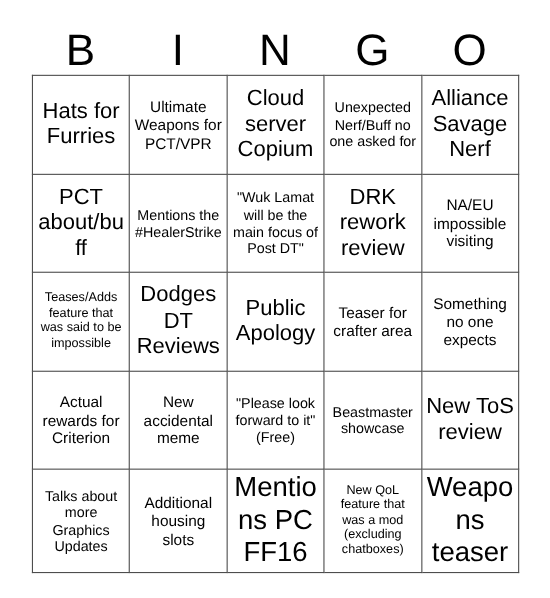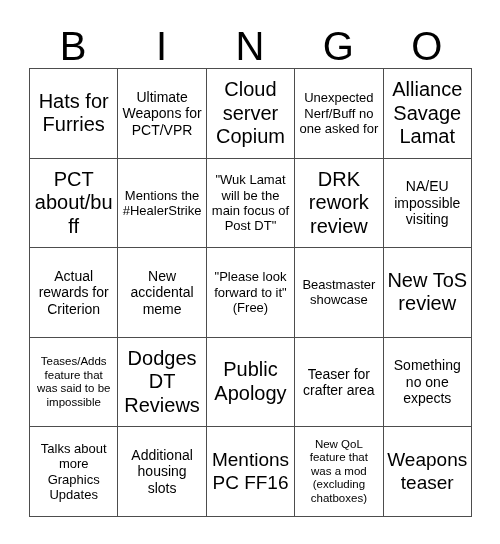--- a/index.html
+++ b/index.html
@@ -63,21 +63,21 @@
     box-sizing: border-box;
     overflow: hidden;
     color: #000;
     line-height: 1.18;
     word-wrap: break-word;
     font-weight: 400;
   }
 
   
   .fs-xl  { font-size: 20px; }
-  .fs-lg  { font-size: 19px; }
+  .fs-lg  { font-size: 25px; }
   .fs-md  { font-size: 14px; }
   .fs-sm  { font-size: 13px; margin-top: 20px; }
   .fs-xs  { font-size: 11.5px; }
 
   .cell-text {
     display: block;
   }
 </style>
 </head>
 <body>
@@ -101,72 +101,72 @@
         <td class="fs-md">
             <span class="cell-text">Ultimate Weapons for PCT/VPR</span>
           </td>
         <td class="fs-xl">
             <span class="cell-text">Cloud server Copium</span>
           </td>
         <td class="fs-sm">
             <span class="cell-text">Unexpected Nerf/Buff no one asked for</span>
           </td>
         <td class="fs-xl">
-            <span class="cell-text">Alliance Savage Lamat</span>
+            <span class="cell-text">Alliance Savage Nerf</span>
           </td>
       </tr>
       <tr>
         <td class="fs-xl">
             <span class="cell-text">PCT about/buff</span>
           </td>
         <td class="fs-sm">
             <span class="cell-text">Mentions the #HealerStrike</span>
           </td>
         <td class="fs-sm">
             <span class="cell-text">"Wuk Lamat will be the main focus of Post DT"</span>
           </td>
         <td class="fs-xl">
             <span class="cell-text">DRK rework review</span>
           </td>
         <td class="fs-md">
             <span class="cell-text">NA/EU impossible visiting</span>
           </td>
       </tr>
       <tr>
+        <td class="fs-xs">
+            <span class="cell-text">Teases/Adds feature that was said to be impossible</span>
+          </td>
+        <td class="fs-xl">
+            <span class="cell-text">Dodges DT Reviews</span>
+          </td>
+        <td class="fs-xl">
+            <span class="cell-text">Public Apology</span>
+          </td>
+        <td class="fs-md">
+            <span class="cell-text">Teaser for crafter area</span>
+          </td>
+        <td class="fs-md">
+            <span class="cell-text">Something no one expects</span>
+          </td>
+      </tr>
+      <tr>
         <td class="fs-md">
             <span class="cell-text">Actual rewards for Criterion</span>
           </td>
         <td class="fs-md">
             <span class="cell-text">New accidental meme</span>
           </td>
         <td class="fs-sm">
             <span class="cell-text">"Please look forward to it" (Free)</span>
           </td>
         <td class="fs-sm">
             <span class="cell-text">Beastmaster showcase</span>
           </td>
         <td class="fs-xl">
             <span class="cell-text">New ToS review</span>
-          </td>
-      </tr>
-      <tr>
-        <td class="fs-xs">
-            <span class="cell-text">Teases/Adds feature that was said to be impossible</span>
-          </td>
-        <td class="fs-xl">
-            <span class="cell-text">Dodges DT Reviews</span>
-          </td>
-        <td class="fs-xl">
-            <span class="cell-text">Public Apology</span>
-          </td>
-        <td class="fs-md">
-            <span class="cell-text">Teaser for crafter area</span>
-          </td>
-        <td class="fs-md">
-            <span class="cell-text">Something no one expects</span>
           </td>
       </tr>
       <tr>
         <td class="fs-sm">
             <span class="cell-text">Talks about more Graphics Updates</span>
           </td>
         <td class="fs-md">
             <span class="cell-text">Additional housing slots</span>
           </td>
         <td class="fs-lg">

